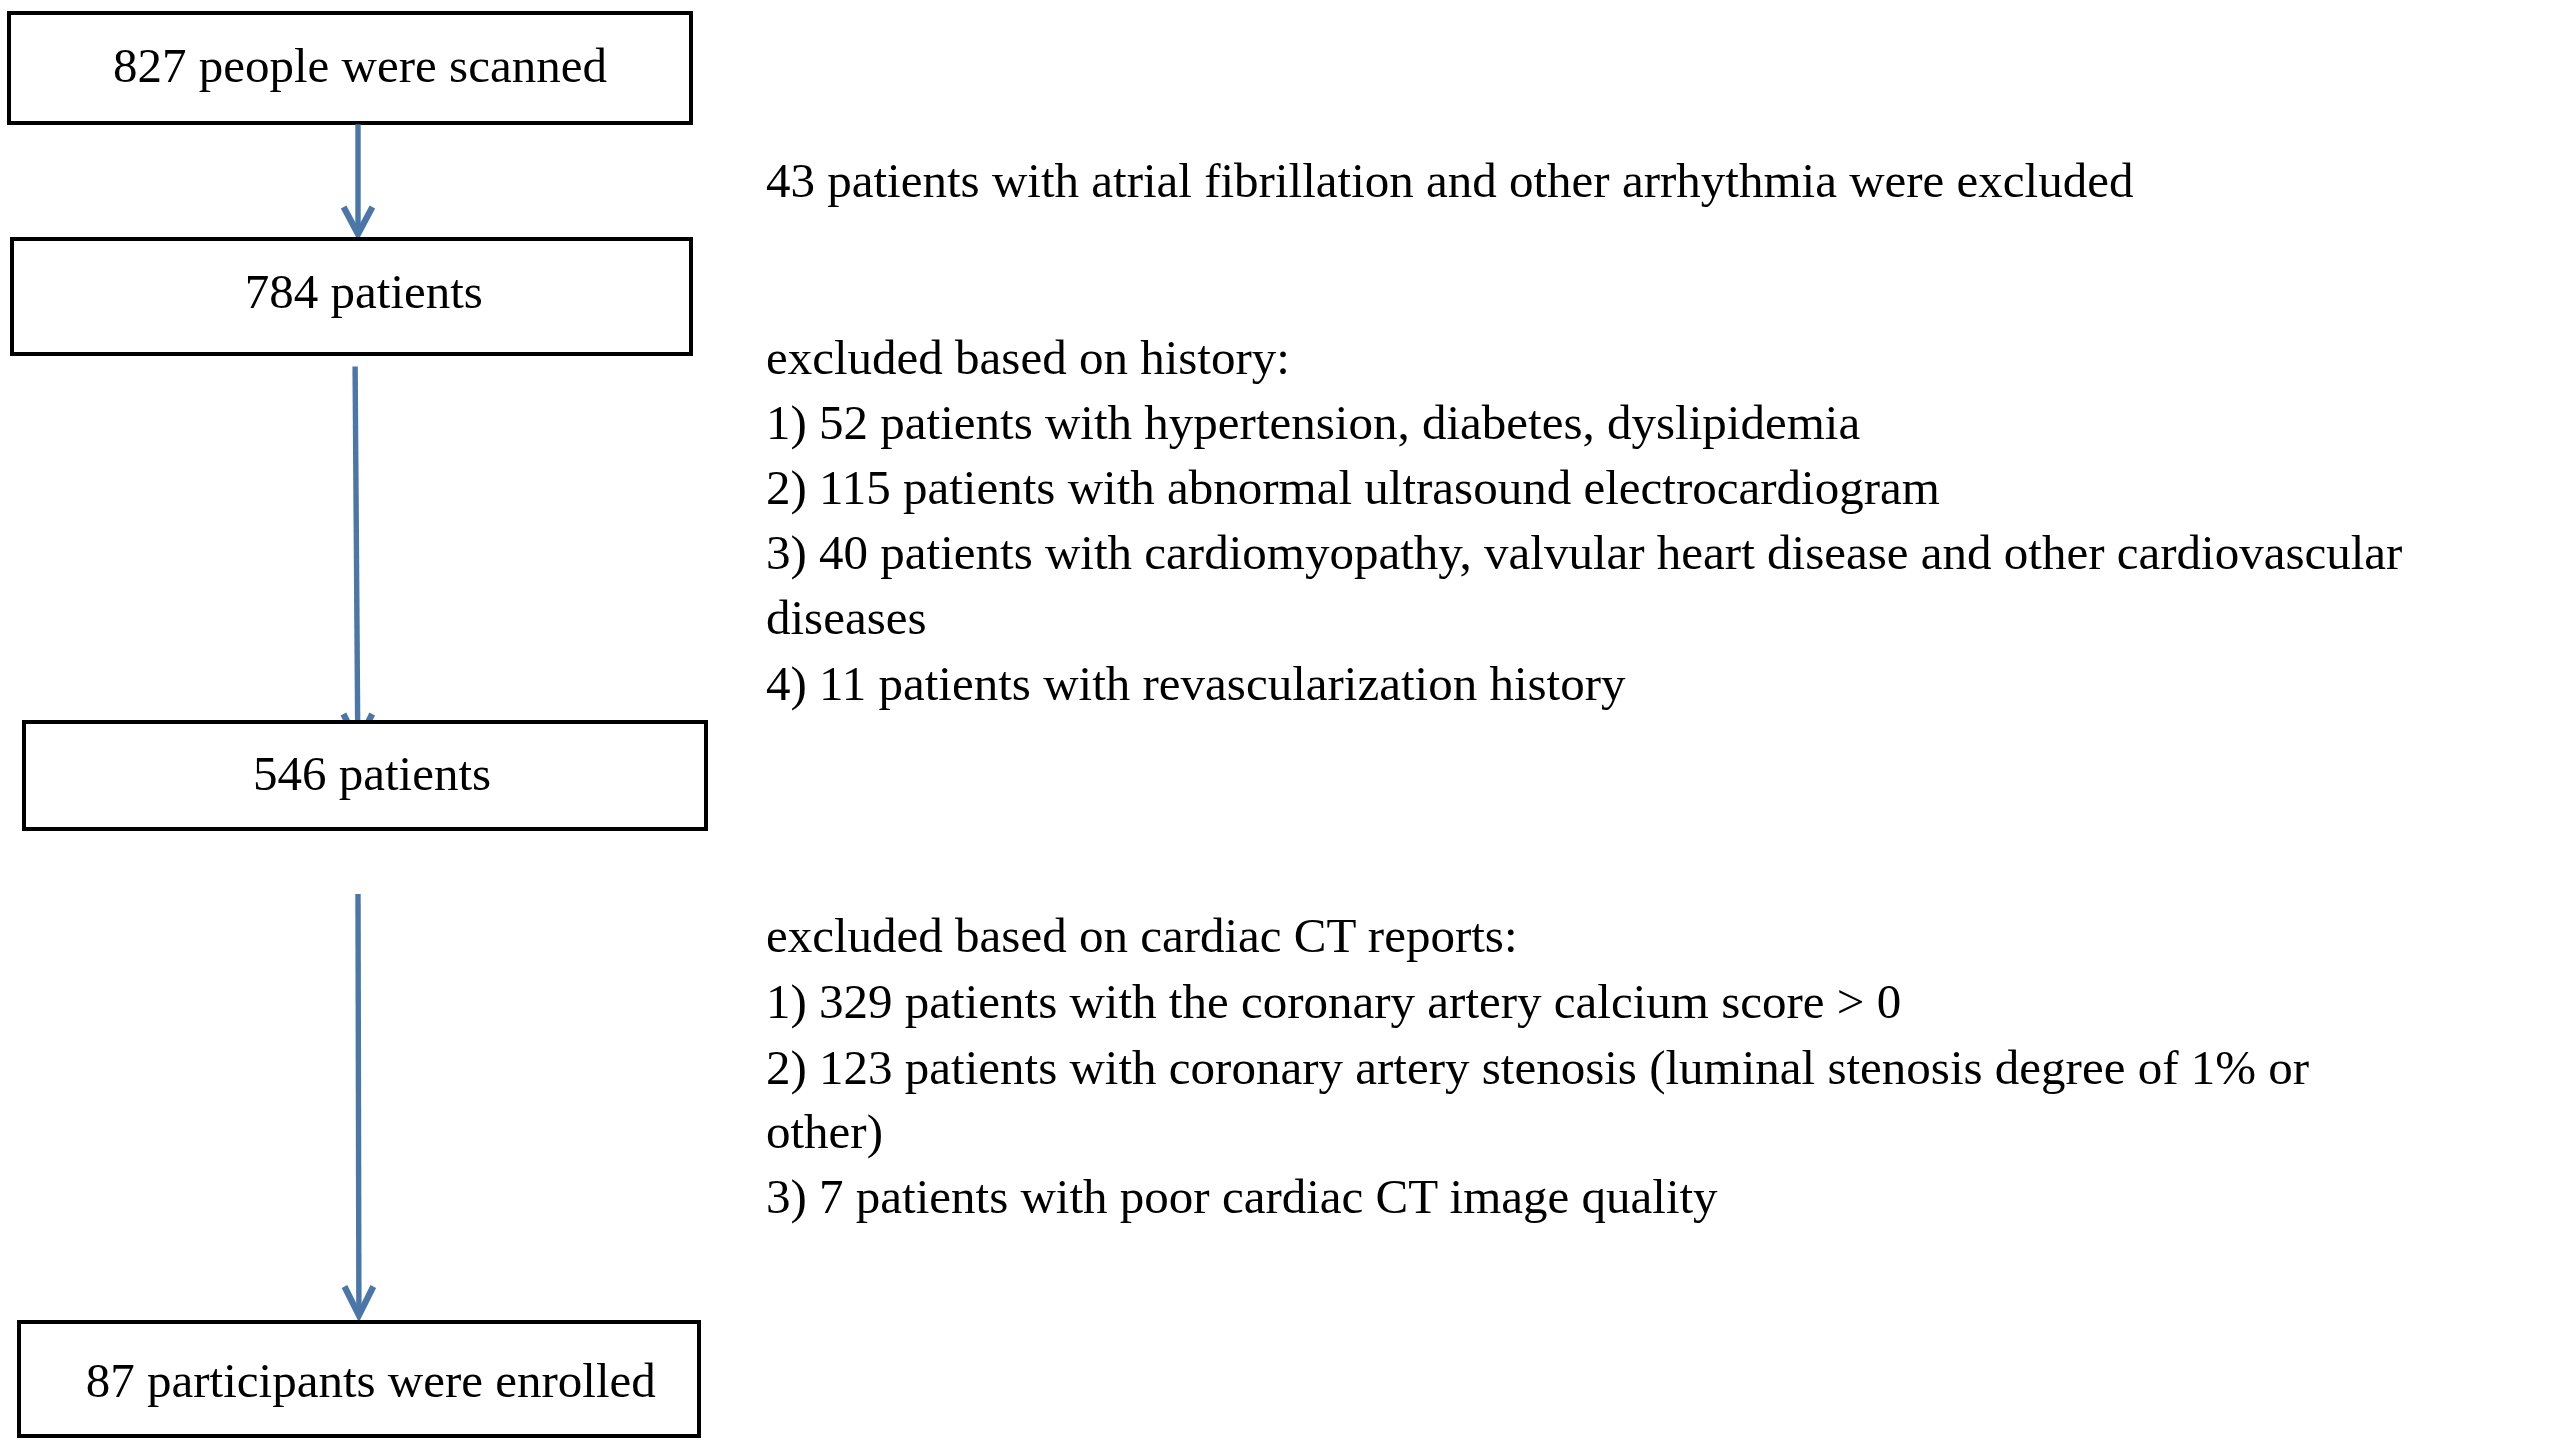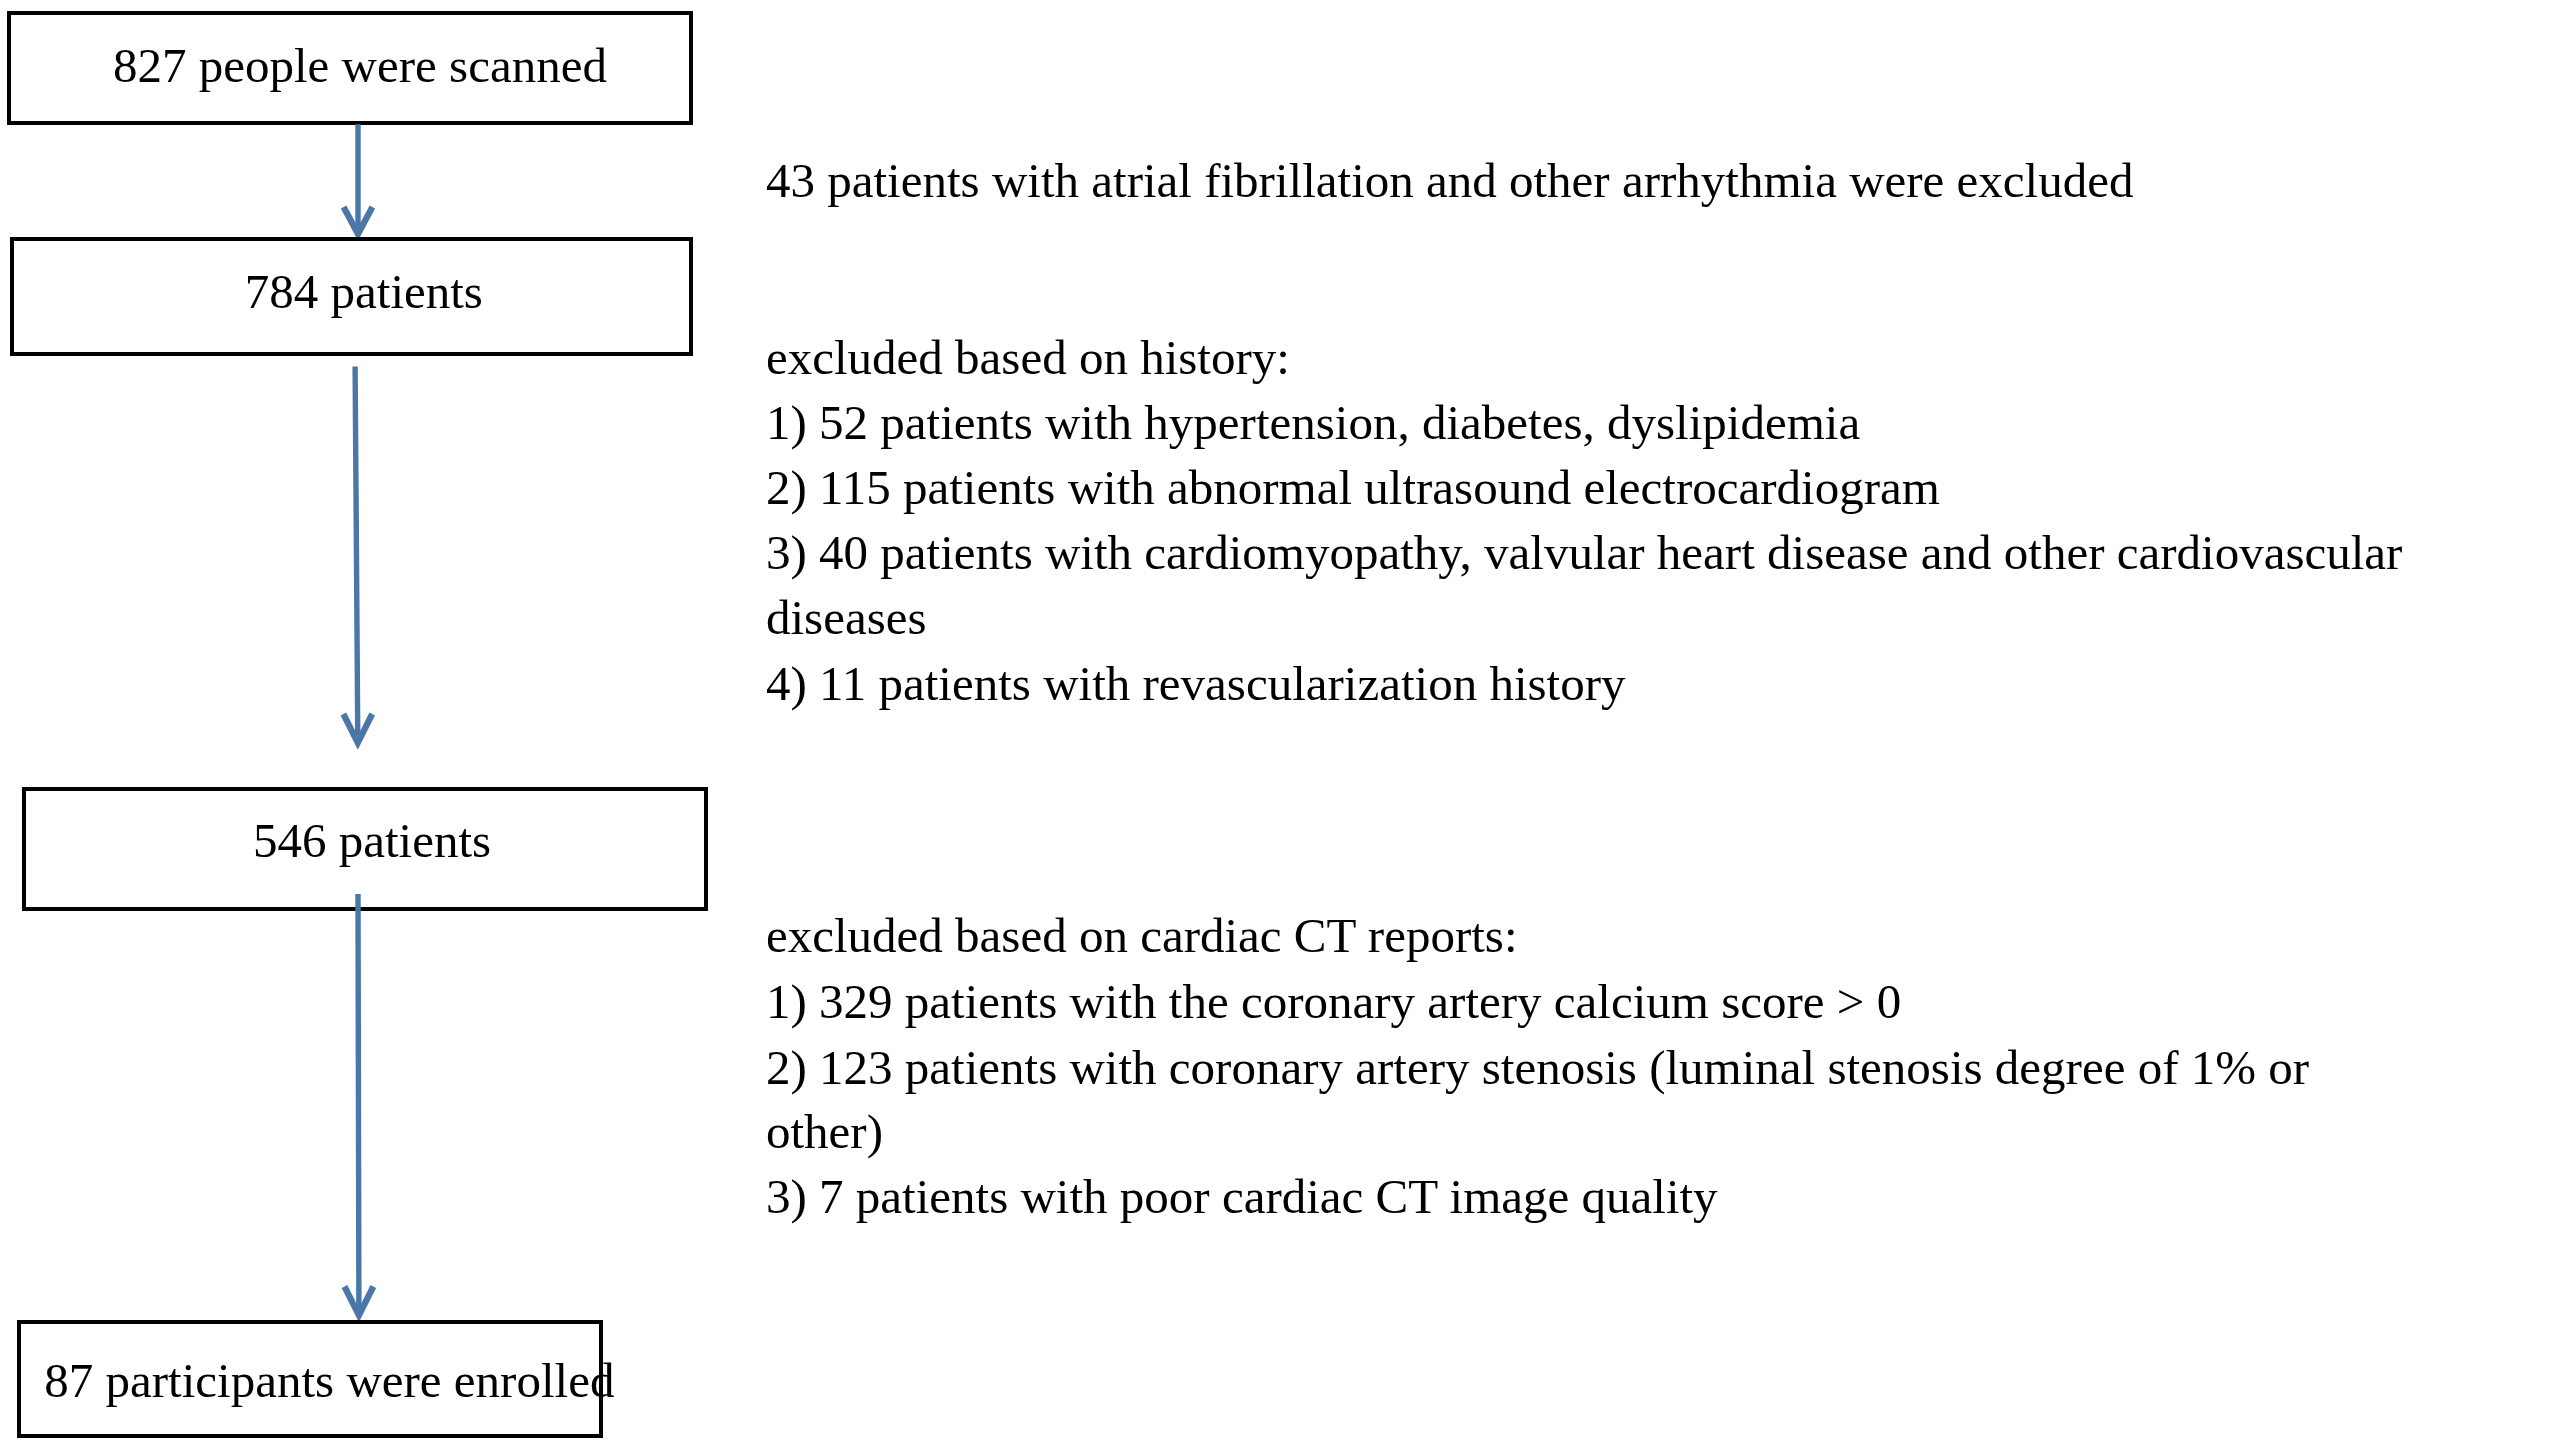--- a/index.html
+++ b/index.html
@@ -57,30 +57,30 @@
 
 <div class="box" style="left:10px; top:237px; width:683px; height:119px;">
   <div class="box-label" style="top:26px; left:-7.3px;">784 patients</div>
 </div>
 
 <svg class="arrow" style="left:338px; top:363px;" width="36" height="387" viewBox="0 0 40 426">
   <line x1="19" y1="2" x2="22" y2="418" stroke="#4a77a8" stroke-width="6"></line>
   <polyline points="6,388 22,420 38,388" fill="none" stroke="#4a77a8" stroke-width="7" stroke-linejoin="miter"></polyline>
 </svg>
 
-<div class="box" style="left:22px; top:787px; width:686px; height:124px;">
+<div class="box" style="left:22px; top:720px; width:686px; height:111px;">
   <div class="box-label" style="top:25.4px; left:-18px;">546 patients</div>
 </div>
 
 <svg class="arrow" style="left:340px; top:890px;" width="36" height="433" viewBox="0 0 40 476">
   <line x1="20" y1="2" x2="21" y2="468" stroke="#4a77a8" stroke-width="6"></line>
   <polyline points="5,438 21,470 37,438" fill="none" stroke="#4a77a8" stroke-width="7" stroke-linejoin="miter"></polyline>
 </svg>
 
-<div class="box" style="left:17.3px; top:1320px; width:586px; height:118px;text-decoration:underline;">
+<div class="box" style="left:17.3px; top:1320px; width:684px; height:118px;text-decoration:underline;">
   <div class="box-label" style="top:32px; left:-9px;">87 participants were enrolled</div>
 </div>
 
 <div class="note" style="top:156px;">43 patients with atrial fibrillation and other arrhythmia were excluded</div>
 
 <div class="note" style="top:333px;">excluded based on history:</div>
 <div class="note" style="top:398px;">1) 52 patients with hypertension, diabetes, dyslipidemia</div>
 <div class="note" style="top:463px;">2) 115 patients with abnormal ultrasound electrocardiogram</div>
 <div class="note" style="top:528px;">3) 40 patients with cardiomyopathy, valvular heart disease and other cardiovascular</div>
 <div class="note" style="top:593px;">diseases</div>

